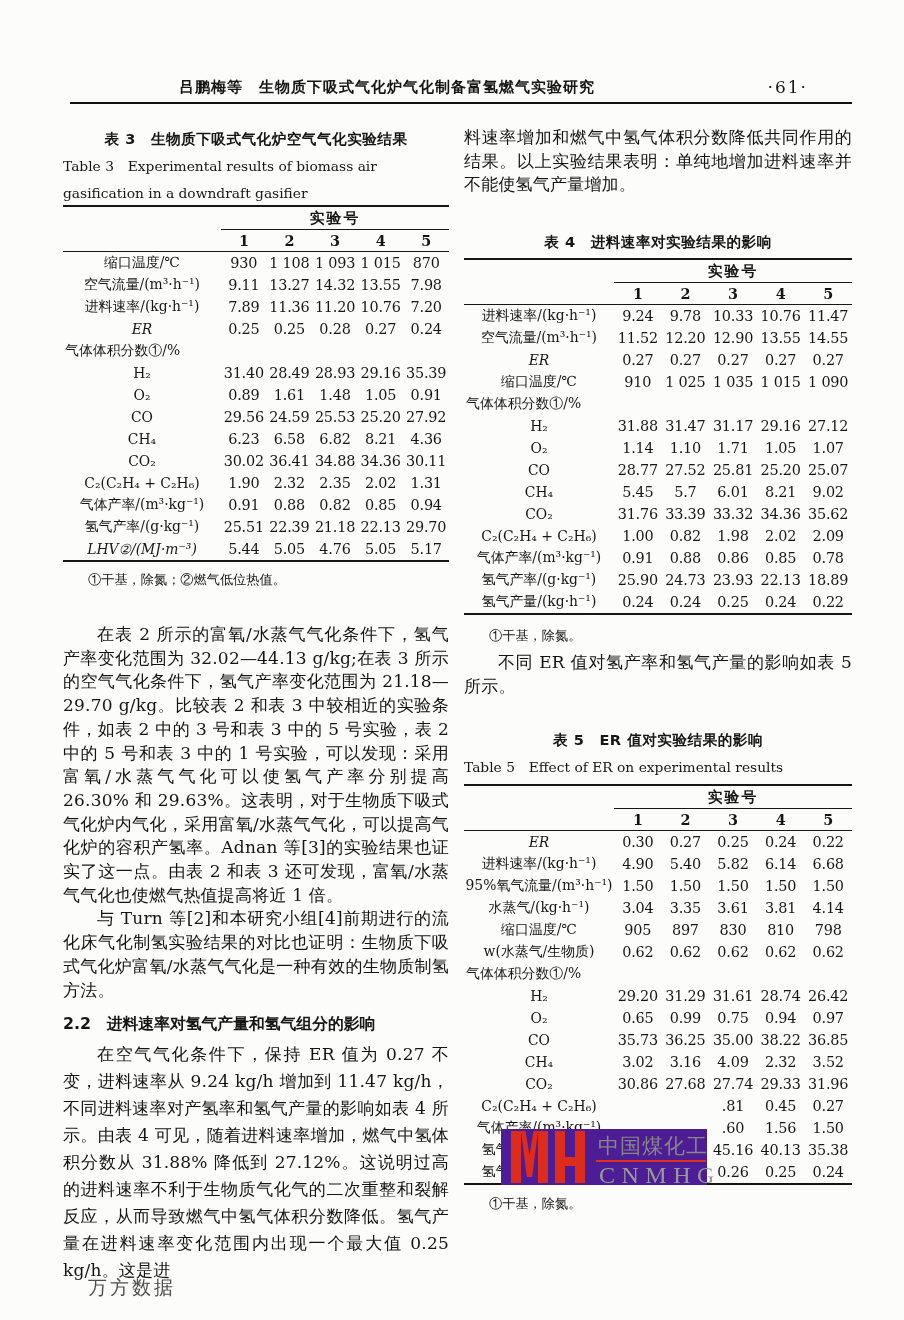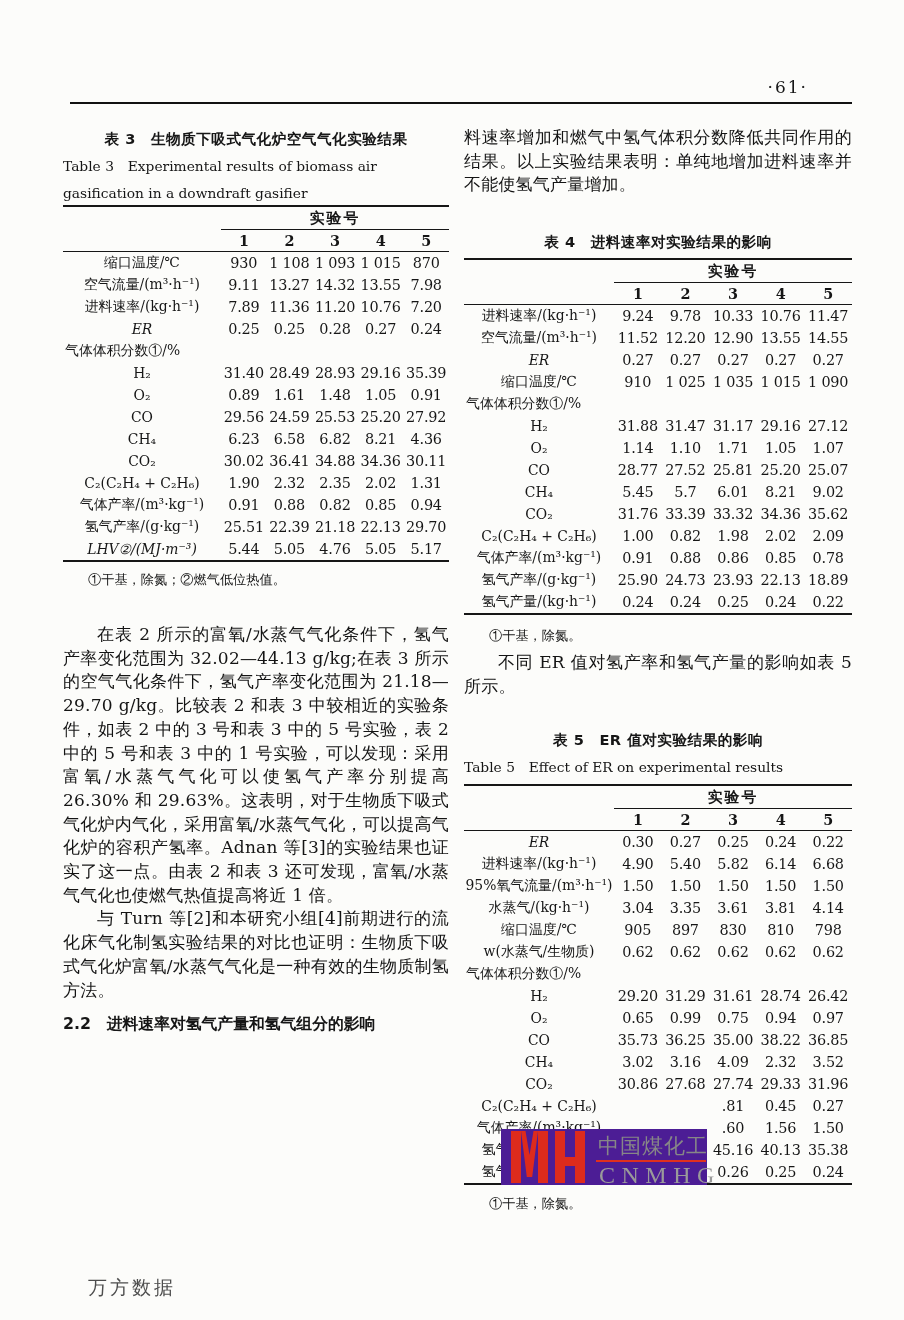--- a/index.html
+++ b/index.html
@@ -89,20 +89,21 @@
     position:absolute; left:88px; top:1275px;
     font-family:"DejaVu Sans","Liberation Sans",sans-serif;
     font-size:19px; color:#4d4d4d; letter-spacing:3px;
   }
 </style>
 </head>
 <body>
 
 <div class="page">
 
+  <div class="head-title">吕鹏梅等　生物质下吸式气化炉气化制备富氢燃气实验研究</div>
   <div class="head-page">·61·</div>
   <div class="head-rule"></div>
 
   <div class="col col-left">
     <section class="tb3">
       <div class="t-title-cn">表 3　生物质下吸式气化炉空气气化实验结果</div>
       <div class="t-title-en en1">Table 3　Experimental results of biomass air</div>
       <div class="t-title-en en2">gasification in a downdraft gasifier</div>
       <div class="stable">
           <div class="st-row st-grouprow">
@@ -223,20 +224,21 @@
             <div class="st-cell">4.76</div>
             <div class="st-cell">5.05</div>
             <div class="st-cell">5.17</div>
           </div>
         </div>
       <div class="t-foot">①干基，除氮；②燃气低位热值。</div>
     </section>
     <p class="body-para p-first">在表 2 所示的富氧/水蒸气气化条件下，氢气产率变化范围为 32.02—44.13 g/kg;在表 3 所示的空气气化条件下，氢气产率变化范围为 21.18—29.70 g/kg。比较表 2 和表 3 中较相近的实验条件，如表 2 中的 3 号和表 3 中的 5 号实验，表 2 中的 5 号和表 3 中的 1 号实验，可以发现：采用富氧/水蒸气气化可以使氢气产率分别提高 26.30% 和 29.63%。这表明，对于生物质下吸式气化炉内气化，采用富氧/水蒸气气化，可以提高气化炉的容积产氢率。Adnan 等[3]的实验结果也证实了这一点。由表 2 和表 3 还可发现，富氧/水蒸气气化也使燃气热值提高将近 1 倍。</p>
     <p class="body-para">与 Turn 等[2]和本研究小组[4]前期进行的流化床气化制氢实验结果的对比也证明：生物质下吸式气化炉富氧/水蒸气气化是一种有效的生物质制氢方法。</p>
     <h3 class="sec-head h22">2.2　进料速率对氢气产量和氢气组分的影响</h3>
+    <p class="body-para lh-wide p-after-h22">在空气气化条件下，保持 ER 值为 0.27 不变，进料速率从 9.24 kg/h 增加到 11.47 kg/h，不同进料速率对产氢率和氢气产量的影响如表 4 所示。由表 4 可见，随着进料速率增加，燃气中氢体积分数从 31.88% 降低到 27.12%。这说明过高的进料速率不利于生物质气化气的二次重整和裂解反应，从而导致燃气中氢气体积分数降低。氢气产量在进料速率变化范围内出现一个最大值 0.25 kg/h。这是进</p>
   </div>
 
   <div class="col col-right">
     <p class="body-para no-indent">料速率增加和燃气中氢气体积分数降低共同作用的结果。以上实验结果表明：单纯地增加进料速率并不能使氢气产量增加。</p>
     <section class="tb4">
       <div class="t-title-cn">表 4　进料速率对实验结果的影响</div>
       <div class="stable">
           <div class="st-row st-grouprow">
             <div class="st-blank"></div>
             <div class="st-group">实验号</div>

